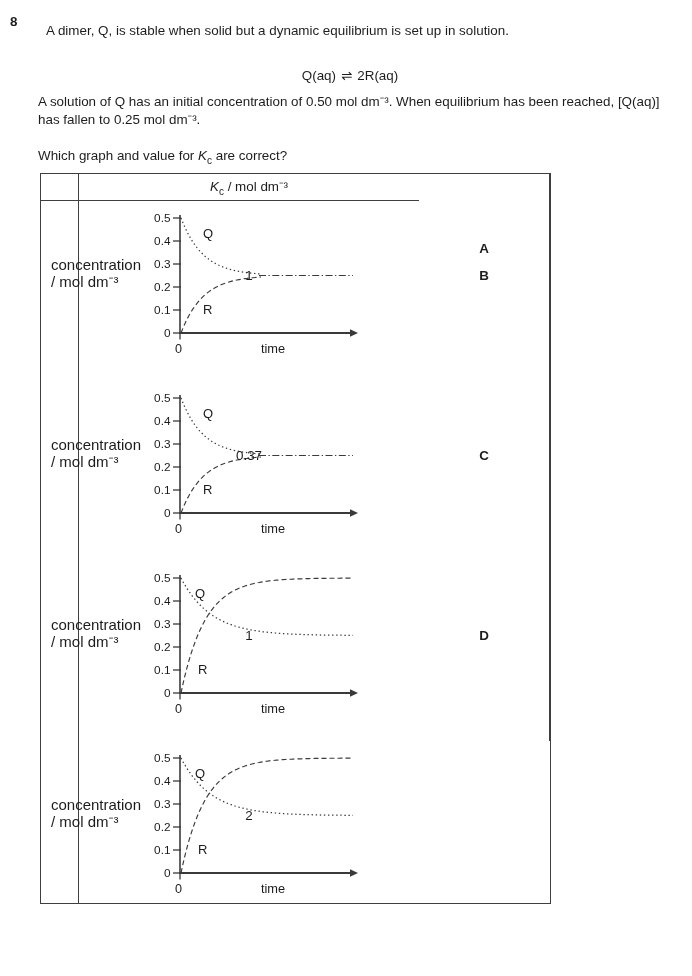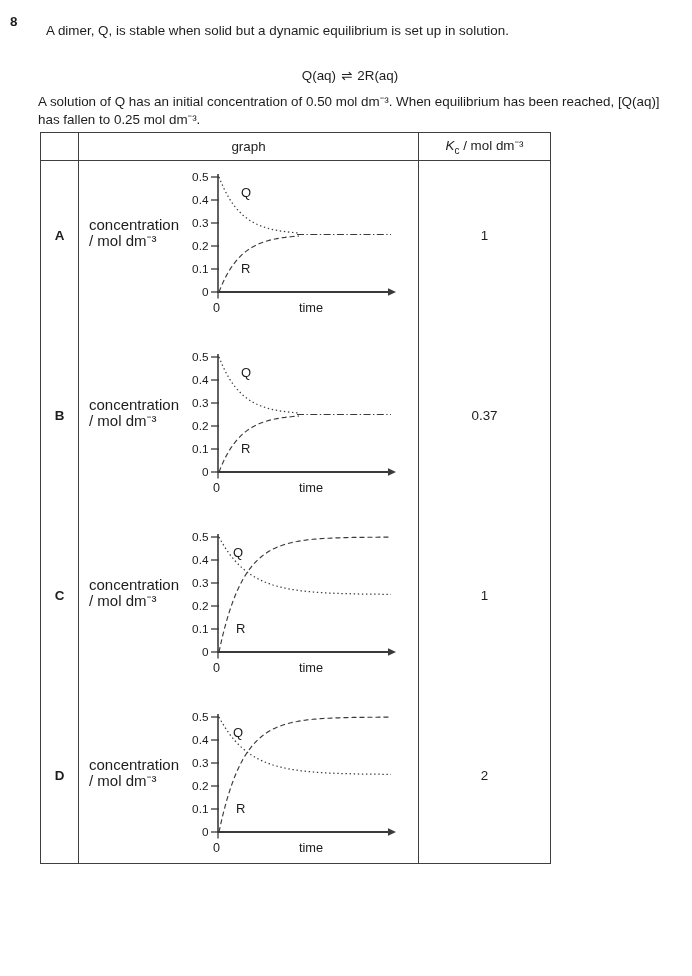--- a/index.html
+++ b/index.html
@@ -38,27 +38,25 @@
     <p class="q-intro">A dimer, Q, is stable when solid but a dynamic equilibrium is set up in solution.</p>
   </div>
 
   <div class="equation">
     <span>Q(aq)</span><span class="harpoon">⇌</span><span>2R(aq)</span>
   </div>
 
   <p class="para first">A solution of Q has an initial concentration of 0.50 mol dm⁻³. When equilibrium has been reached, [Q(aq)] has fallen to 0.25 mol dm⁻³.</p>
 
 
+  <p class="para"><span>Which graph and value for </span><i class="kvar">K</i><sub>c</sub><span> are correct?</span></p>
 
   <div class="qtable">
 
     <div class="cell hdr col1"></div>
-    <div class="cell hdr col2">
-        <span>graph</span>
-      </div>
     <div class="cell hdr">
         <span><i class="kvar">K</i><sub>c</sub><span> / mol dm⁻³</span></span>
       </div>
 
     <div class="cell col1">
       <span class="cv letter">A</span>
       </div>
     <div class="cell col2 graph-cell">
       <p class="ylab"><span>concentration</span><br><span>/ mol dm⁻³</span></p>
       <svg class="graph-svg" viewBox="0 0 212 146" width="212" height="146">

